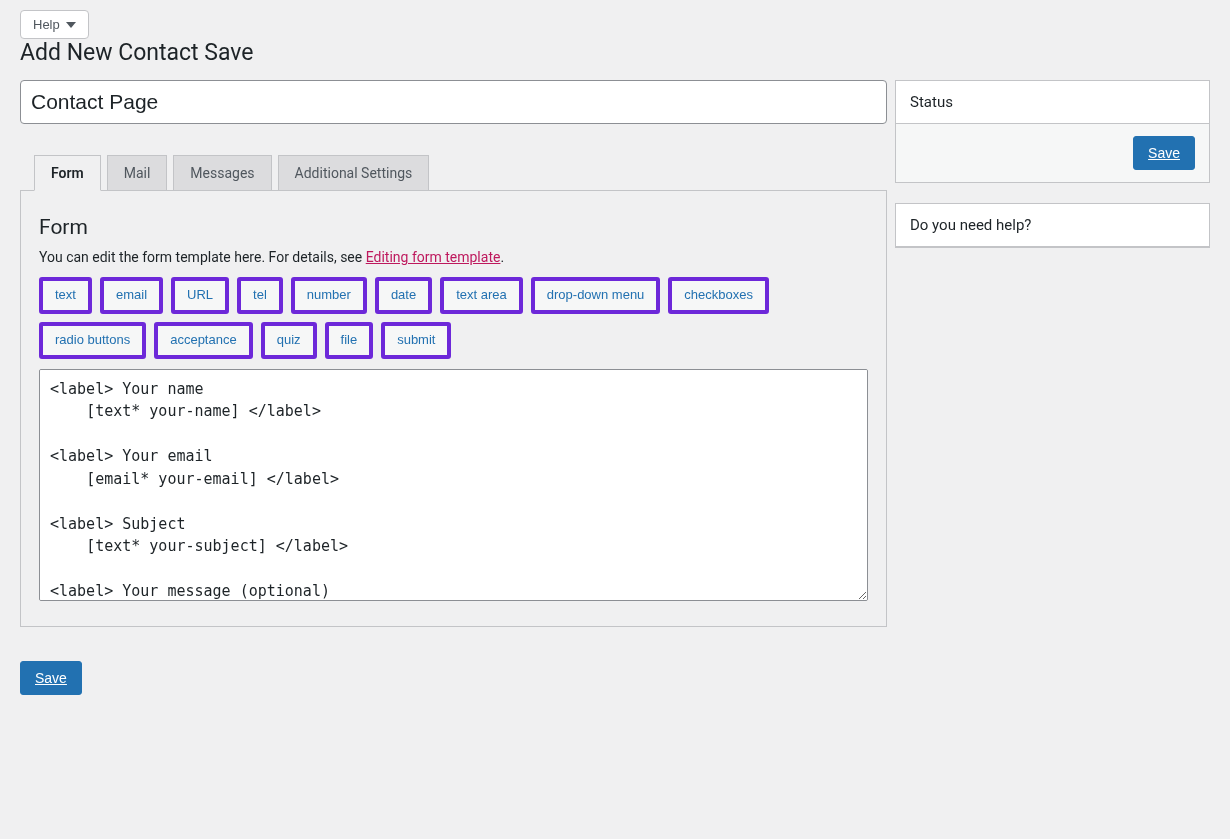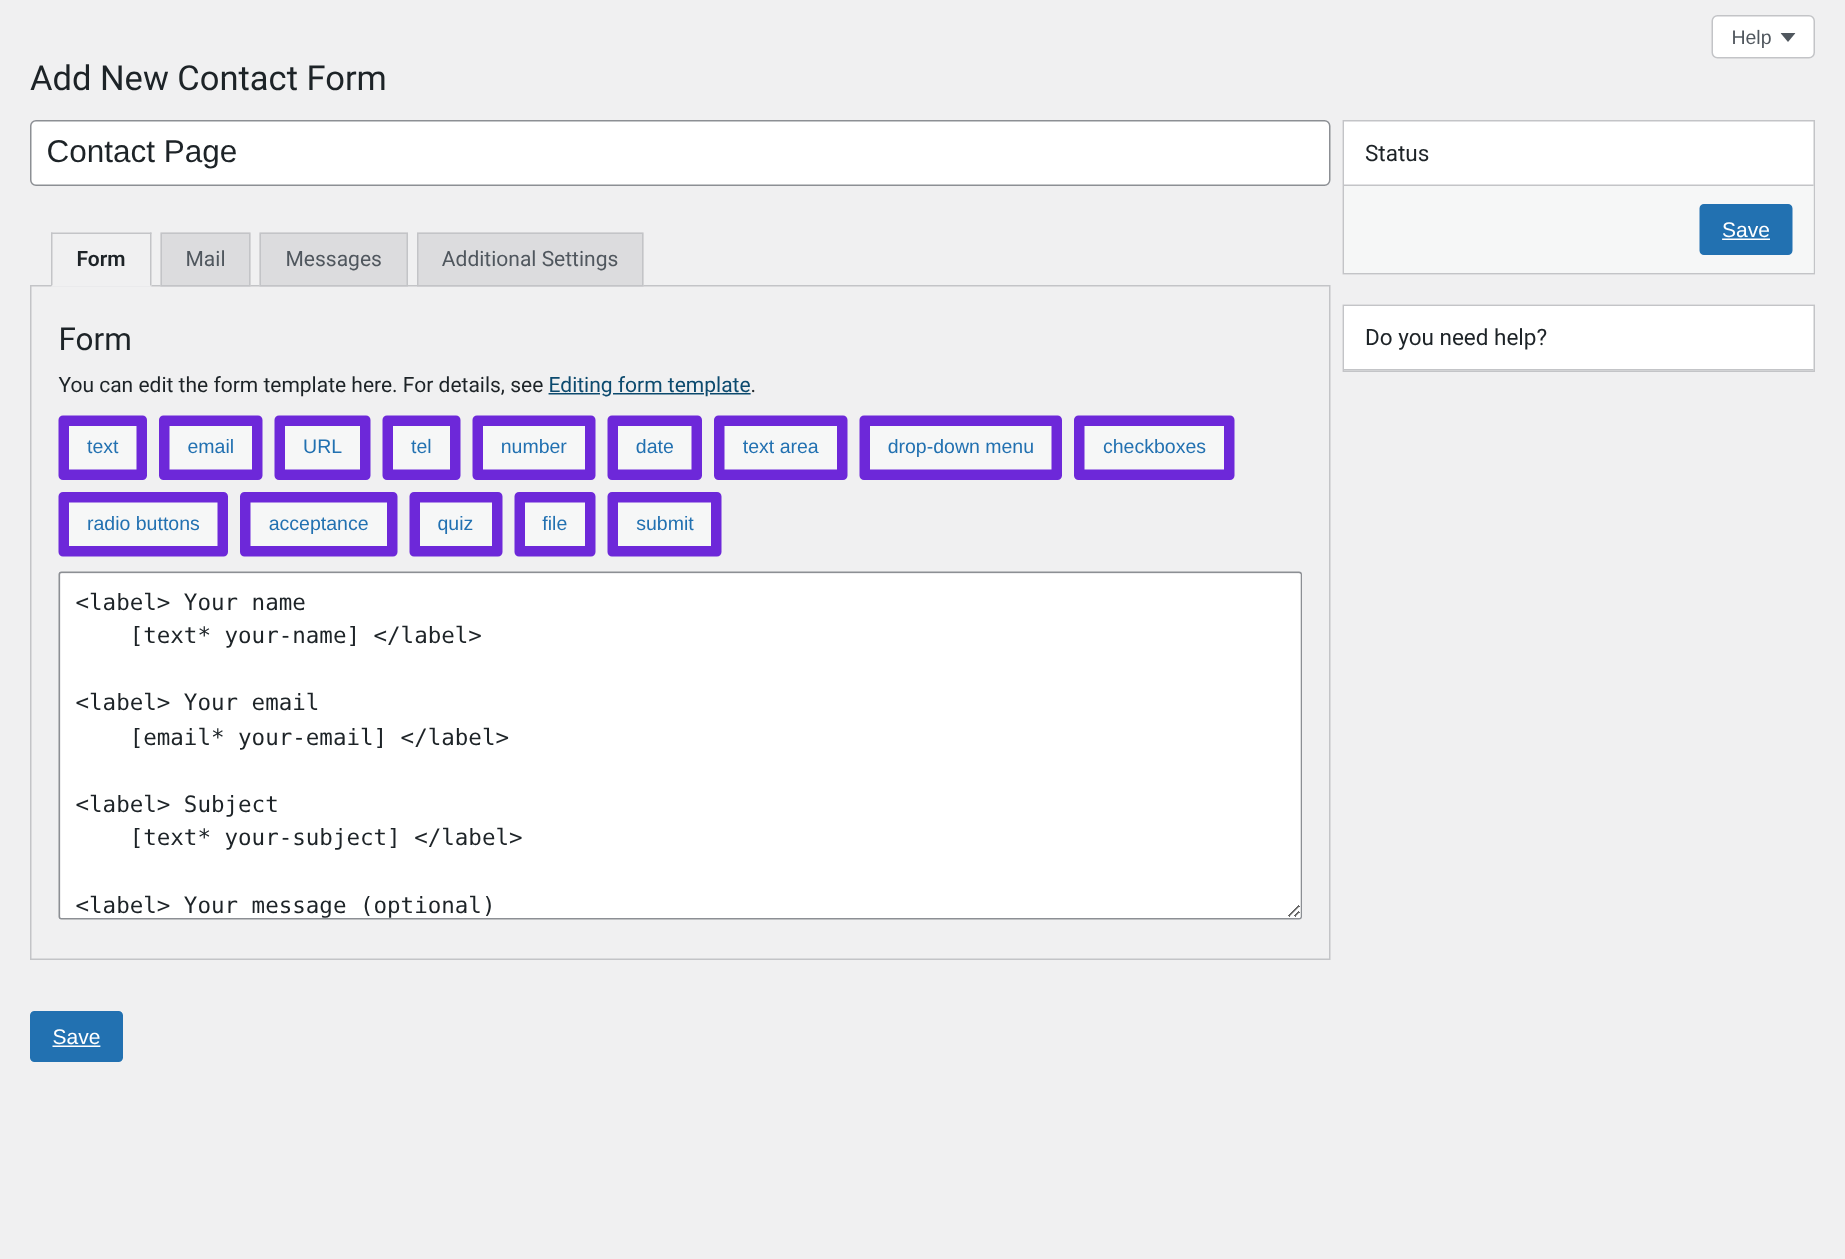--- a/index.html
+++ b/index.html
@@ -11,21 +11,20 @@
     color: #1d2327;
     font-size: 13px;
   }
   .wrap {
     padding: 10px 20px 20px 20px;
     max-width: 1230px;
     margin: 0 auto;
   }
   .top-bar {
     display: flex;
-    justify-content: flex-end;
     margin-bottom: 0;
   }
   .help-btn {
     background: #fff;
     border: 1px solid #c3c4c7;
     border-radius: 4px;
     padding: 6px 12px;
     font-size: 13px;
     color: #50575e;
     cursor: pointer;
@@ -91,29 +90,29 @@
     font-size: 21px;
     font-weight: 400;
     margin: 6px 0 10px 0;
     color: #1d2327;
   }
   .panel-desc {
     font-size: 14px;
     color: #1d2327;
     margin-bottom: 12px;
   }
-  .panel-desc a { color: #0c4a6e; text-decoration: underline; }
+  .panel-desc a { color: #be185d; text-decoration: underline; }
   .tag-row {
     display: flex;
     flex-wrap: wrap;
     gap: 8px;
     margin-bottom: 10px;
   }
   .tag-btn {
-    border: 7px solid #6d28d9;
+    border: 4px solid #6d28d9;
     background: #f6f7f7;
     color: #2271b1;
     border-radius: 3px;
     padding: 6px 12px;
     font-size: 13px;
     cursor: pointer;
     line-height: 1.3;
   }
   .form-textarea {
     width: 100%;
@@ -183,21 +182,21 @@
 
   <div class="top-bar">
     <button class="help-btn">
       <span>Help</span>
       <svg viewBox="0 0 10 10">
           <path d="M0 2 L5 8 L10 2 Z"></path>
         </svg>
     </button>
   </div>
 
-  <h1 class="page-title">Add New Contact Form</h1>
+  <h1 class="page-title">Add New Contact Save</h1>
 
   <div class="two-col">
     <div class="left-col">
 
       <input type="text" class="title-input" value="Contact Page" style="">
 
       <div class="tabs-wrap">
         <div class="tab-nav">
           <div class="tab active">Form</div>
           <div class="tab">Mail</div>

